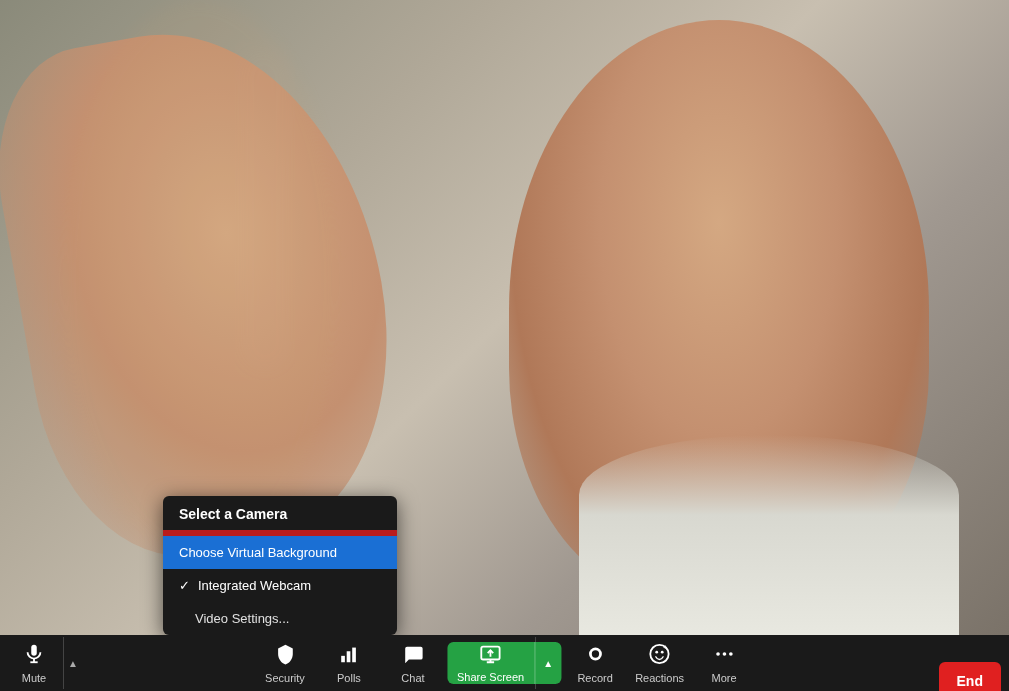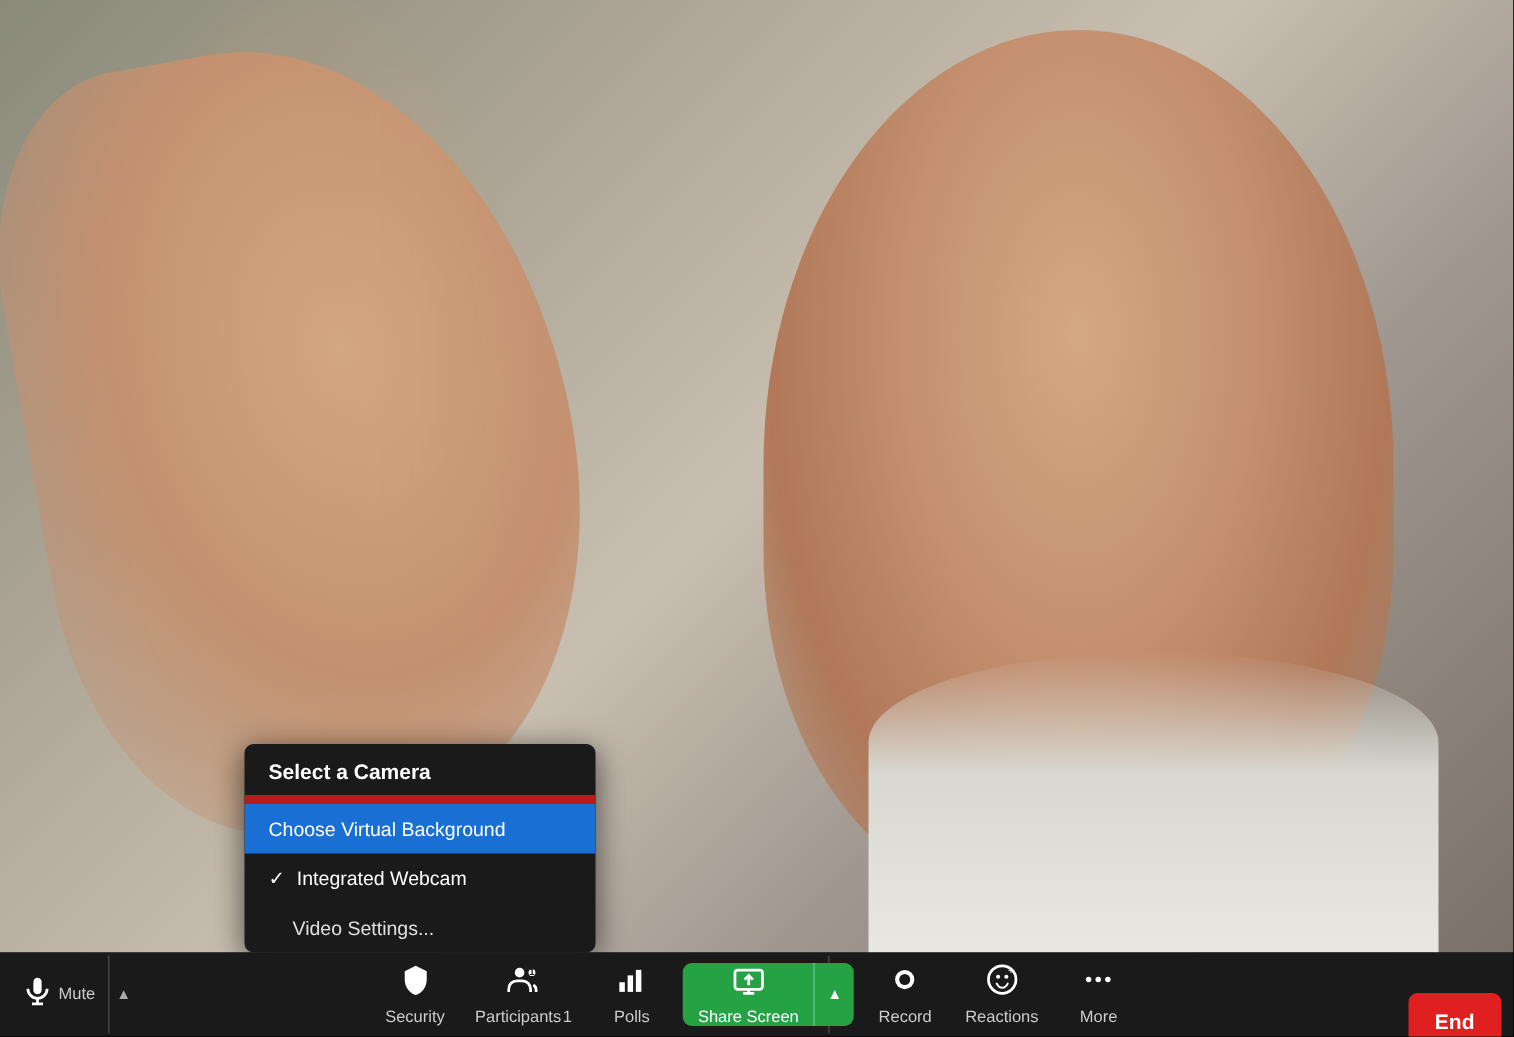--- a/index.html
+++ b/index.html
@@ -148,20 +148,21 @@
 
     .tool-btn.with-arrow {
       display: flex;
       flex-direction: row;
       align-items: center;
       padding: 0;
     }
 
     .tool-btn.with-arrow .main-part {
       display: flex;
+      flex-direction: column;
       align-items: center;
       padding: 4px 6px;
       gap: 3px;
       min-width: 52px;
     }
 
     .tool-btn.with-arrow .arrow-part {
       display: flex;
       flex-direction: column;
       align-items: center;
@@ -308,46 +309,40 @@
 
     <div class="tool-btn">
       <div>
         <svg class="svg-icon" viewBox="0 0 24 24" fill="white">
           <path d="M12 2L4 6v6c0 5.25 3.5 10.15 8 11.35C16.5 22.15 20 17.25 20 12V6L12 2z" fill="white"></path>
         </svg>
       </div>
       <span class="label">Security</span>
     </div>
 
-    <div class="tool-btn">
-      <div>
-        <svg class="svg-icon" viewBox="0 0 24 24" fill="white">
-          <circle cx="9" cy="7" r="3.5" fill="white"></circle>
-          <path d="M1 21v-2a6 6 0 0 1 6-6h4a6 6 0 0 1 6 6v2" stroke="white" stroke-width="2" fill="none"></path>
-          <circle cx="18" cy="7" r="2.5" fill="white"></circle>
-          <path d="M21 21v-1.5a4 4 0 0 0-2-3.5" stroke="white" stroke-width="2" fill="none"></path>
-          <text x="16" y="9" font-size="7" fill="#1a1a1a" font-weight="bold">1</text>
-        </svg>
-      </div>
-      <span class="label">
-        <span>Participants</span><span style="margin-left:1px">1</span>
-      </span>
-    </div>
 
     <div class="tool-btn">
       <div>
         <svg class="svg-icon" viewBox="0 0 24 24" fill="white">
           <rect x="3" y="14" width="4" height="7" fill="white"></rect>
           <rect x="9" y="9" width="4" height="12" fill="white"></rect>
           <rect x="15" y="5" width="4" height="16" fill="white"></rect>
         </svg>
       </div>
       <span class="label">Polls</span>
     </div>
 
+    <div class="tool-btn">
+      <div>
+        <svg class="svg-icon" viewBox="0 0 24 24" fill="white">
+          <path d="M4 4h16a2 2 0 0 1 2 2v10a2 2 0 0 1-2 2H7l-4 4V6a2 2 0 0 1 2-2z" fill="white"></path>
+        </svg>
+      </div>
+      <span class="label">Chat</span>
+    </div>
 
     <div class="share-btn">
       <div class="main-part">
         <div>
           <svg width="22" height="22" viewBox="0 0 24 24" fill="white">
             <rect x="2" y="4" width="20" height="14" rx="2" stroke="white" stroke-width="2" fill="none"></rect>
             <line x1="8" y1="21" x2="16" y2="21" stroke="white" stroke-width="2"></line>
             <line x1="12" y1="18" x2="12" y2="21" stroke="white" stroke-width="2"></line>
             <polyline points="9,11 12,8 15,11" fill="none" stroke="white" stroke-width="2"></polyline>
             <line x1="12" y1="8" x2="12" y2="15" stroke="white" stroke-width="2"></line>

